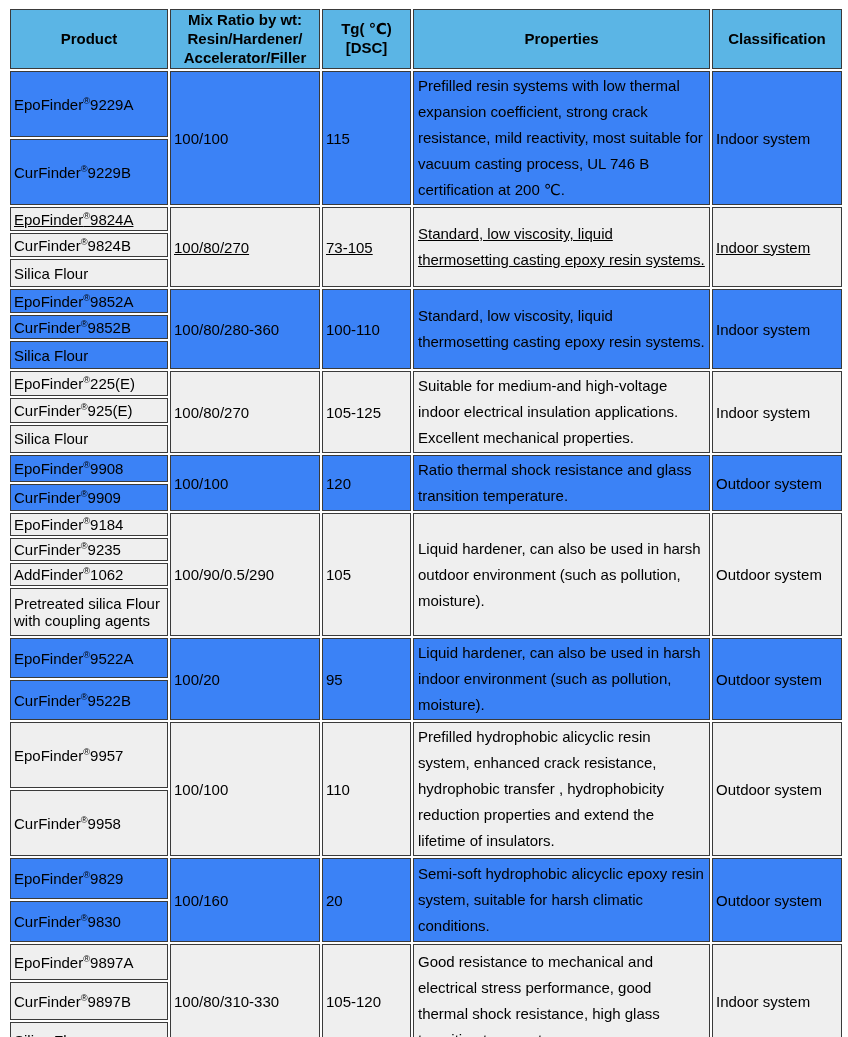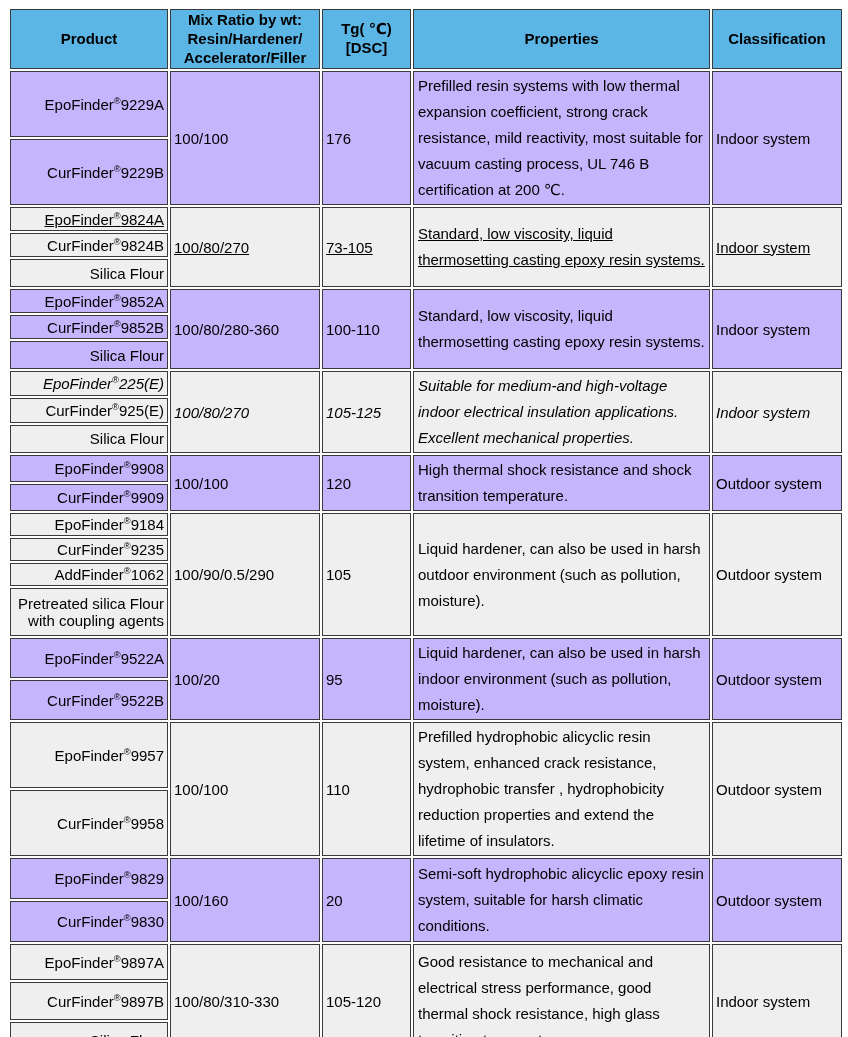--- a/index.html
+++ b/index.html
@@ -37,36 +37,36 @@
     background: #5BB5E5;
     font-weight: bold;
     text-align: center;
     vertical-align: middle;
     white-space: pre-line;
     line-height: 1.25;
     height: 52px;
     color: #000;
   }
   td.product {
-    text-align: right;
+    text-align: left;
     vertical-align: middle;
     line-height: 1.15;
   }
   td.mix, td.tg, td.classification {
     text-align: left;
     vertical-align: middle;
   }
   td.props {
     text-align: left;
     vertical-align: middle;
     line-height: 26px;
     padding: 1px 4px;
   }
   tr.shaded > td { background: #EFEFEF; }
-  tr.plain  > td { background: #c4b5fd; }
+  tr.plain  > td { background: #3b82f6; }
   sup { font-size: 0.62em; }
 </style>
 </head>
 <body>
 
 <div class="page">
 <table class="spec-table">
   <colgroup>
     <col class="c-product">
         <col class="c-mix">
@@ -84,21 +84,21 @@
 [DSC]</th>
       <th>Properties</th>
       <th>Classification</th>
     </tr>
   </thead>
   <tbody>
 
     <tr class="plain" style="height:64px;">
       <td class="product">EpoFinder<sup>®</sup>9229A</td>
       <td class="mix" rowspan="2">100/100</td>
-      <td class="tg" rowspan="2">176</td>
+      <td class="tg" rowspan="2">115</td>
       <td class="props" rowspan="2">Prefilled resin systems with low thermal expansion coefficient, strong crack resistance, mild reactivity, most suitable for vacuum casting process, UL 746 B certification at 200 ℃.</td>
       <td class="classification" rowspan="2">Indoor system</td>
     </tr>
     <tr class="plain" style="height:64px;">
       <td class="product">CurFinder<sup>®</sup>9229B</td>
     </tr>
 
     <tr class="shaded" style="height:24px;text-decoration:underline;">
       <td class="product">EpoFinder<sup>®</sup>9824A</td>
       <td class="mix" rowspan="3">100/80/270</td>
@@ -120,39 +120,39 @@
       <td class="props" rowspan="3">Standard, low viscosity, liquid thermosetting casting epoxy resin systems.</td>
       <td class="classification" rowspan="3">Indoor system</td>
     </tr>
     <tr class="plain" style="height:24px;">
       <td class="product">CurFinder<sup>®</sup>9852B</td>
     </tr>
     <tr class="plain" style="height:28px;">
       <td class="product">Silica Flour</td>
     </tr>
 
-    <tr class="shaded" style="height:24px;font-style:italic;">
+    <tr class="shaded" style="height:24px;">
       <td class="product">EpoFinder<sup>®</sup>225(E)</td>
       <td class="mix" rowspan="3">100/80/270</td>
       <td class="tg" rowspan="3">105-125</td>
       <td class="props" rowspan="3">Suitable for medium-and high-voltage indoor electrical insulation applications. Excellent mechanical properties.</td>
       <td class="classification" rowspan="3">Indoor system</td>
     </tr>
     <tr class="shaded" style="height:24px;">
       <td class="product">CurFinder<sup>®</sup>925(E)</td>
     </tr>
     <tr class="shaded" style="height:28px;">
       <td class="product">Silica Flour</td>
     </tr>
 
     <tr class="plain" style="height:27px;">
       <td class="product">EpoFinder<sup>®</sup>9908</td>
       <td class="mix" rowspan="2">100/100</td>
       <td class="tg" rowspan="2">120</td>
-      <td class="props" rowspan="2">High thermal shock resistance and shock transition temperature.</td>
+      <td class="props" rowspan="2">Ratio thermal shock resistance and glass transition temperature.</td>
       <td class="classification" rowspan="2">Outdoor system</td>
     </tr>
     <tr class="plain" style="height:27px;">
       <td class="product">CurFinder<sup>®</sup>9909</td>
     </tr>
 
     <tr class="shaded" style="height:23px;">
       <td class="product">EpoFinder<sup>®</sup>9184</td>
       <td class="mix" rowspan="4">100/90/0.5/290</td>
       <td class="tg" rowspan="4">105</td>

